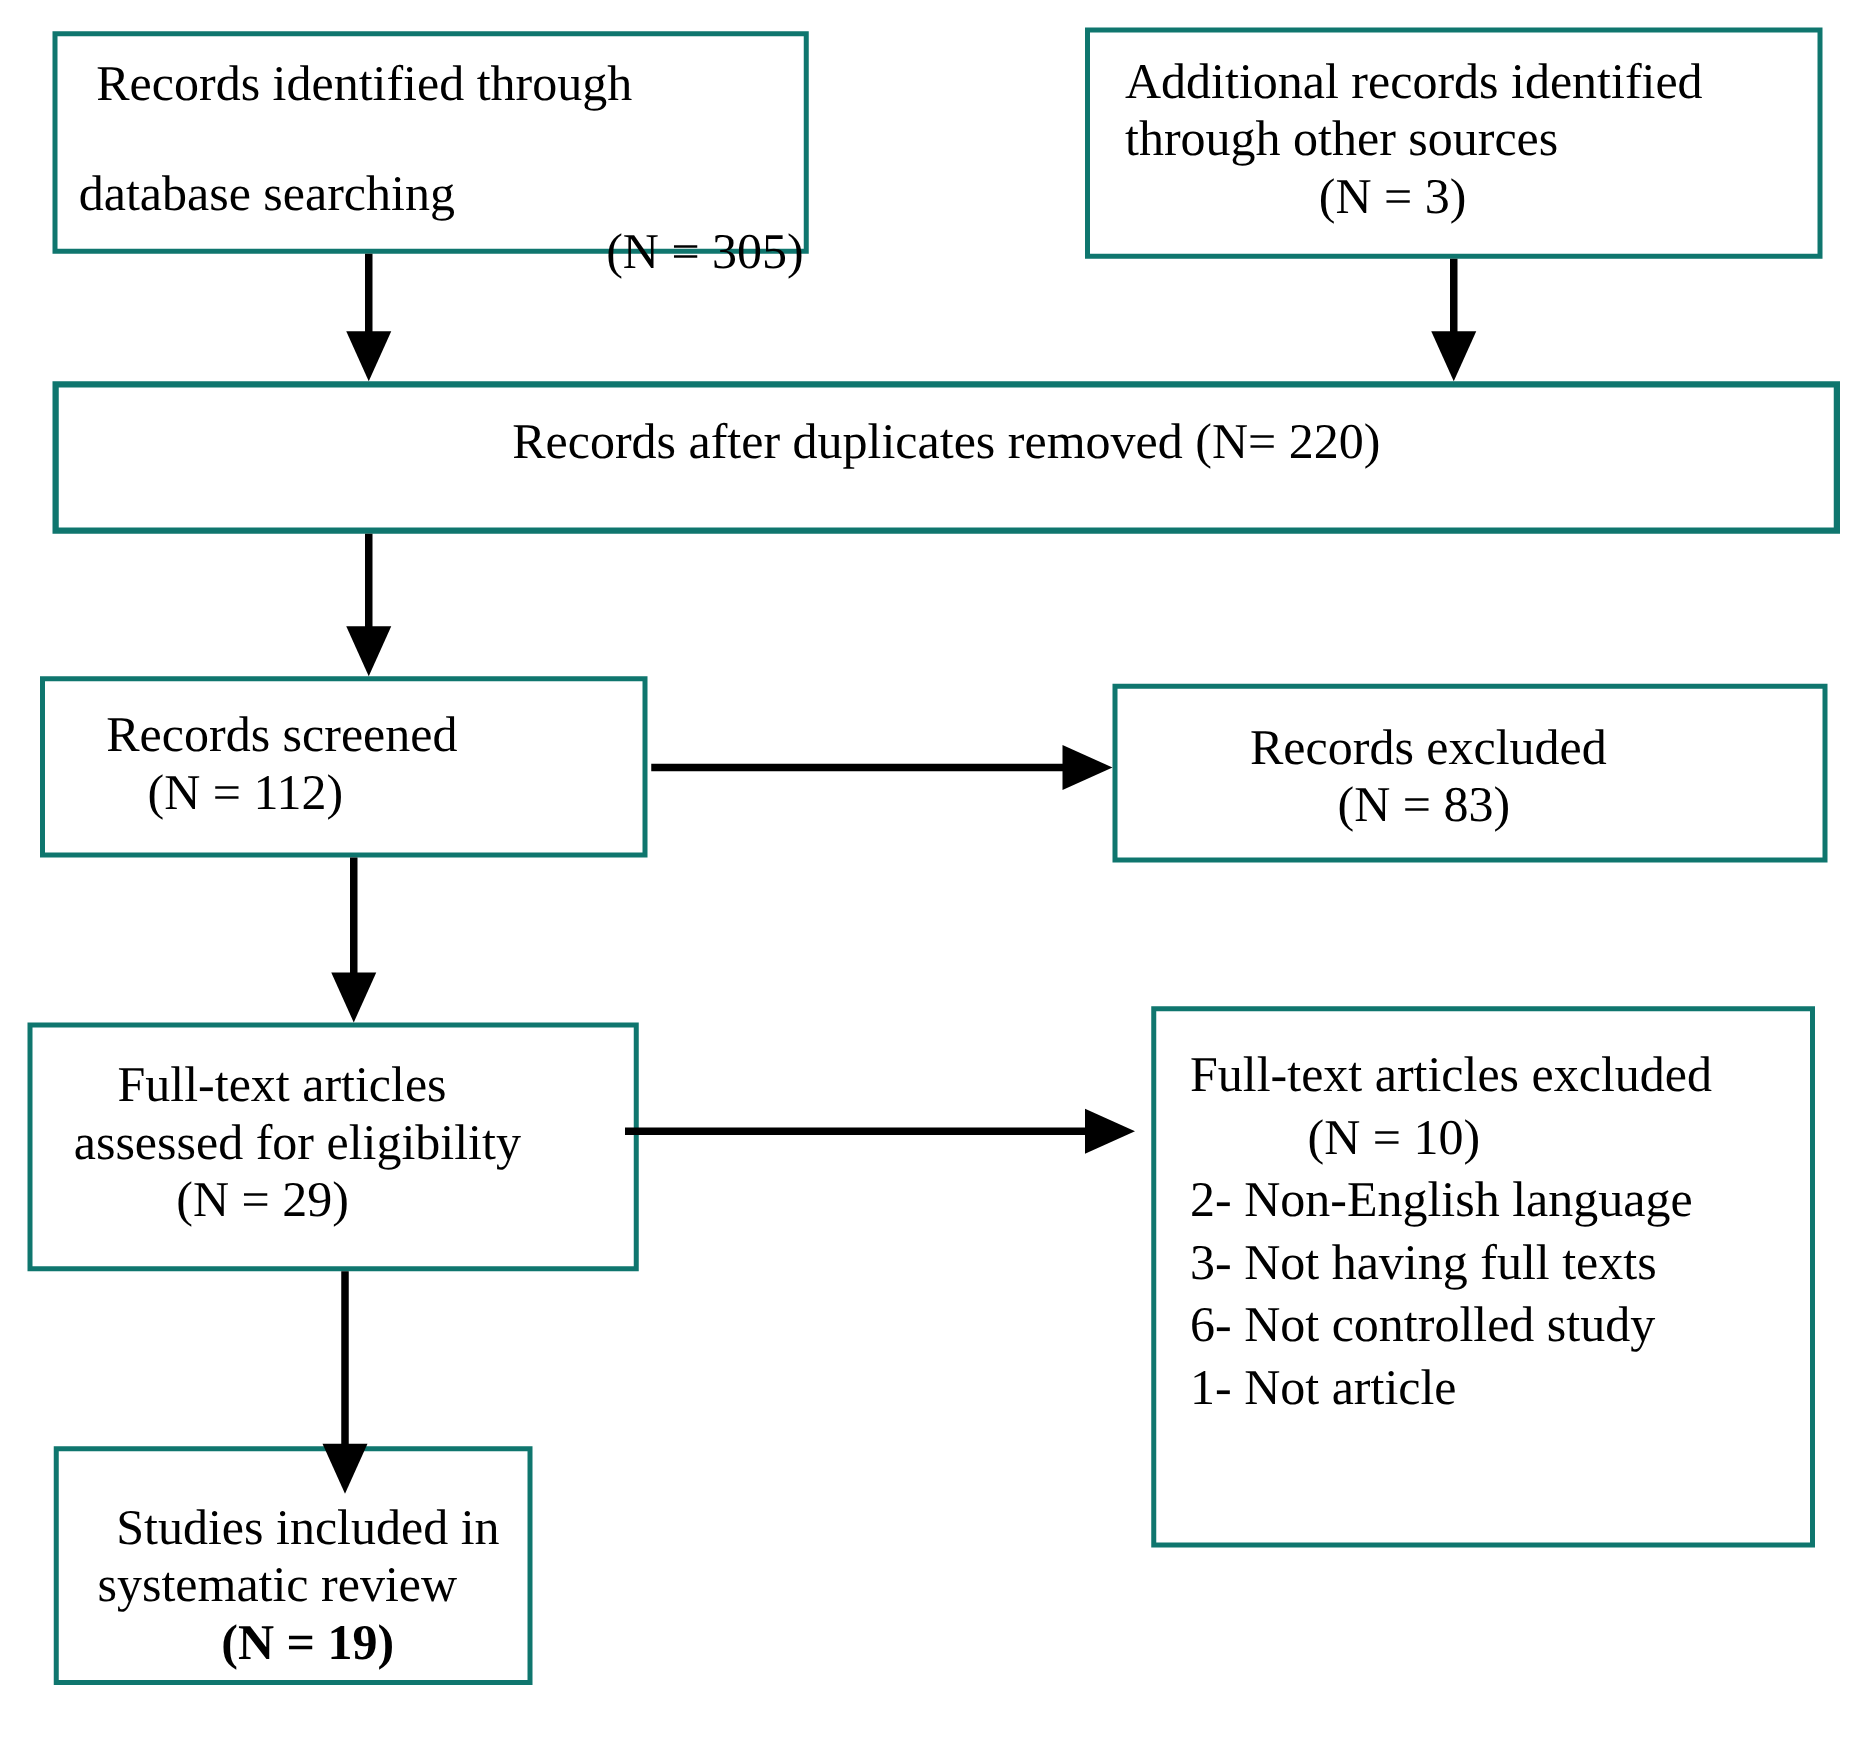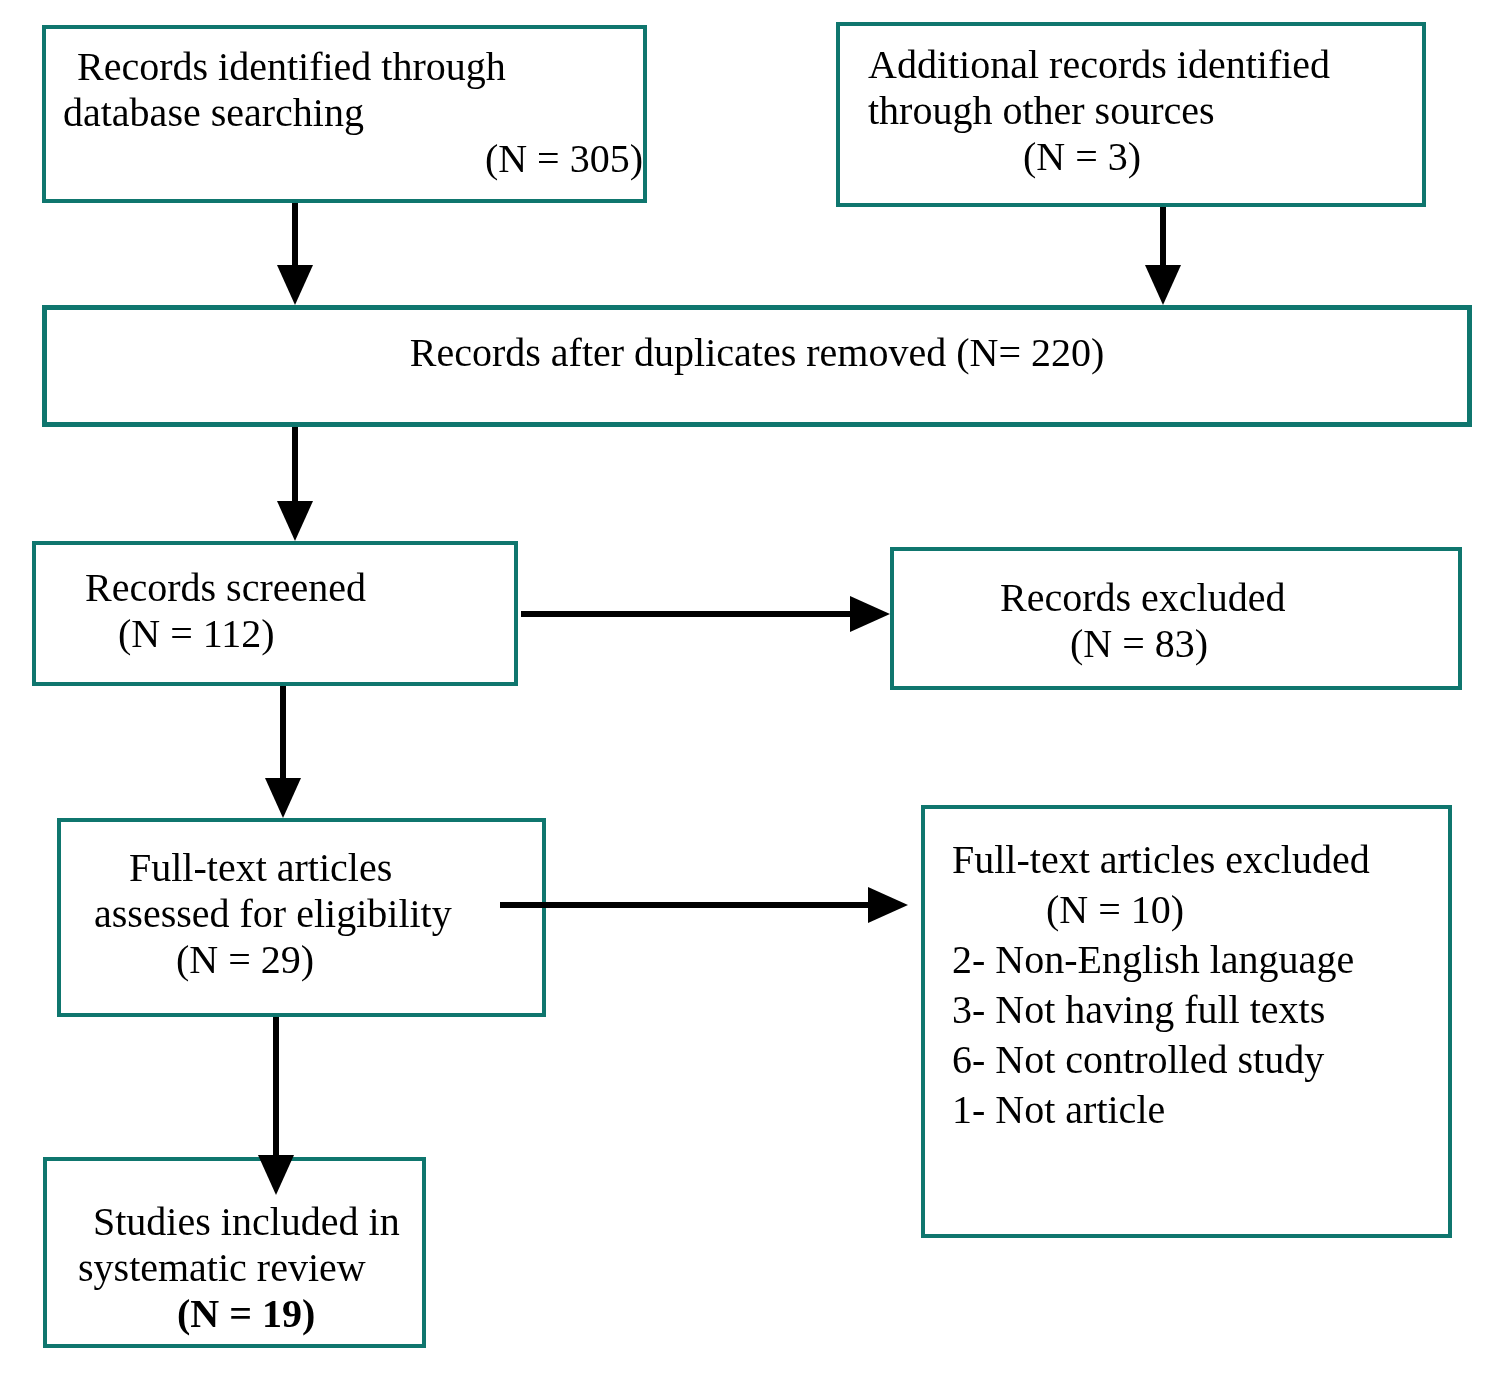--- a/index.html
+++ b/index.html
@@ -24,38 +24,38 @@
     font-size: 40px;
   }
   .line {
     line-height: 46px;
     white-space: nowrap;
   }
 
   
   #box-identified { left: 42px; top: 25px; width: 605px; height: 178px; padding-top: 15px; }
   #box-identified .l0 { margin-left: 31px; }
-  #box-identified .l1 { margin-left: 17px; }
+  #box-identified .l1 { margin-left: 17px; margin-top: 42px; }
   #box-identified .l2 { margin-left: 107px; text-align: right; }
 
-  #box-additional { left: 836px; top: 22px; width: 590px; height: 185px; padding-top: 16px; }
+  #box-additional { left: 868px; top: 22px; width: 590px; height: 185px; padding-top: 16px; }
   #box-additional .l0, #box-additional .l1 { margin-left: 28px; }
   #box-additional .l2 { margin-left: 183px; }
 
   #box-duplicates { left: 42px; top: 305px; width: 1430px; height: 122px; border-width: 5px; text-align: center; padding-top: 20px; }
 
   #box-screened { left: 32px; top: 541px; width: 486px; height: 145px; padding-top: 20px; }
   #box-screened .l0 { margin-left: 49px; }
   #box-screened .l1 { margin-left: 82px; }
 
   #box-excluded { left: 890px; top: 547px; width: 572px; height: 143px; padding-top: 24px; }
   #box-excluded .l0 { margin-left: 106px; }
   #box-excluded .l1 { margin-left: 176px; }
 
-  #box-fulltext { left: 22px; top: 818px; width: 489px; height: 199px; padding-top: 23px; margin-left: 35px; }
+  #box-fulltext { left: 22px; top: 818px; width: 489px; height: 199px; padding-top: 23px; }
   #box-fulltext .l0 { margin-left: 68px; }
   #box-fulltext .l1 { margin-left: 33px; }
   #box-fulltext .l2 { margin-left: 115px; }
 
   #box-ft-excluded { left: 921px; top: 805px; width: 531px; height: 433px; padding-top: 26px; }
   #box-ft-excluded .line { line-height: 50px; margin-left: 27px; }
   #box-ft-excluded .l1 { margin-left: 121px; }
 
   #box-included { left: 43px; top: 1157px; width: 383px; height: 191px; padding-top: 38px; }
   #box-included .l0 { margin-left: 46px; }

